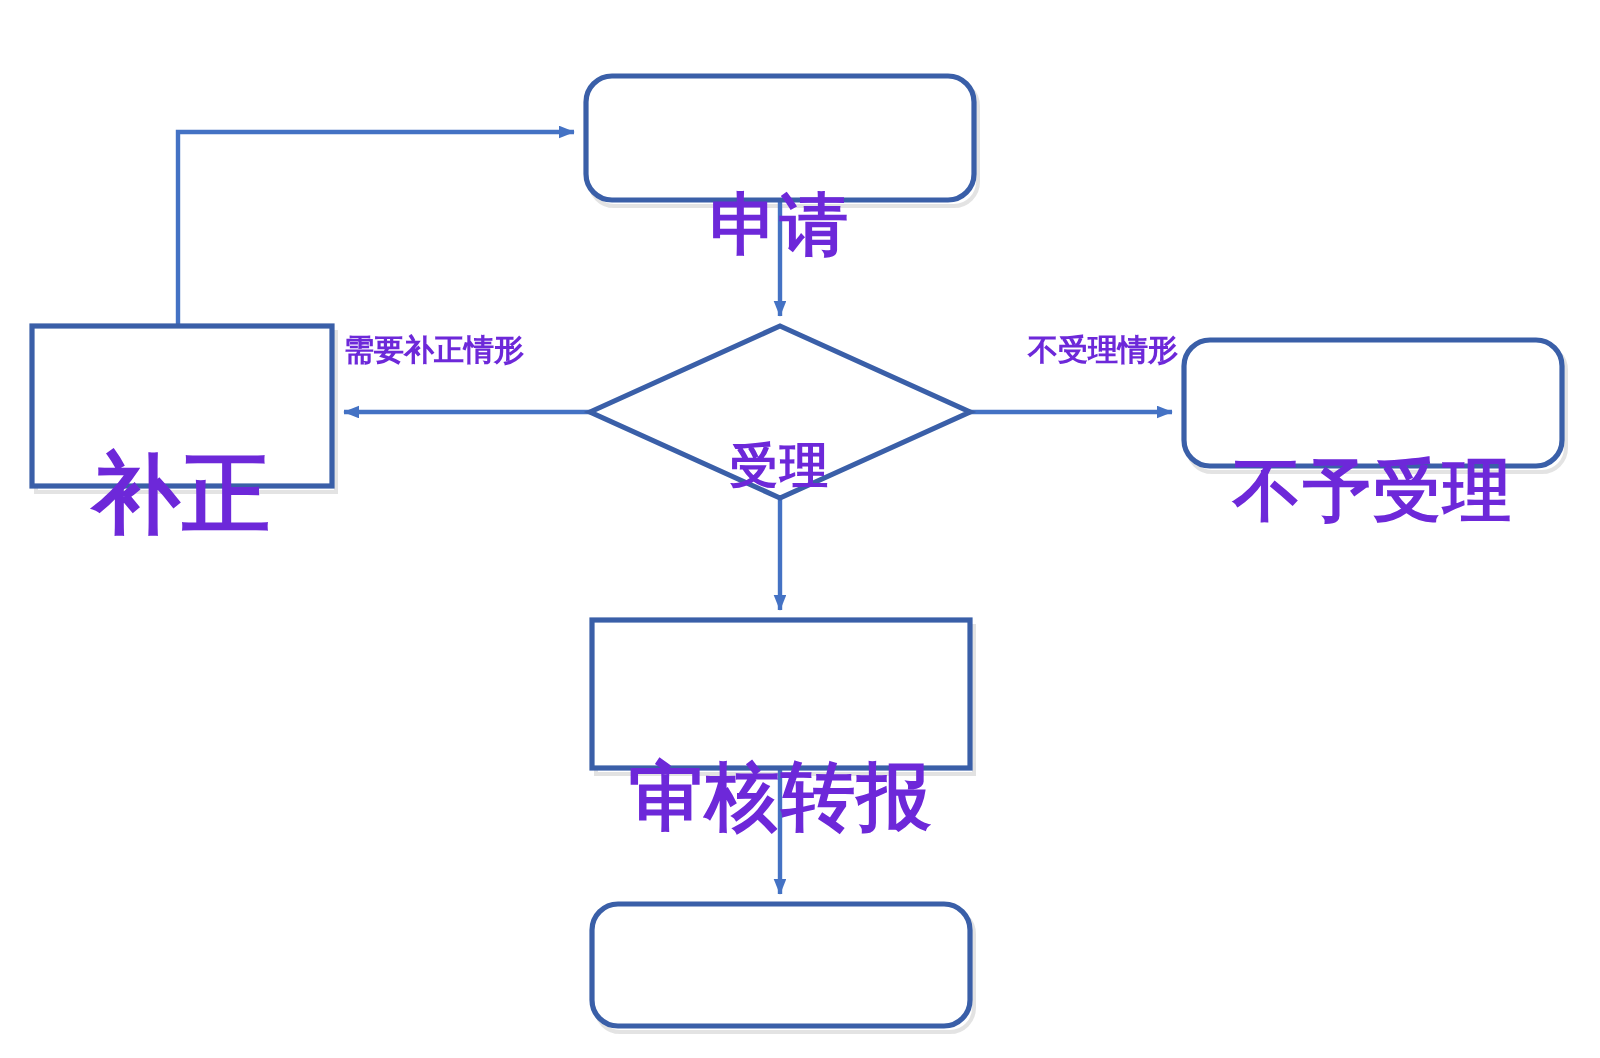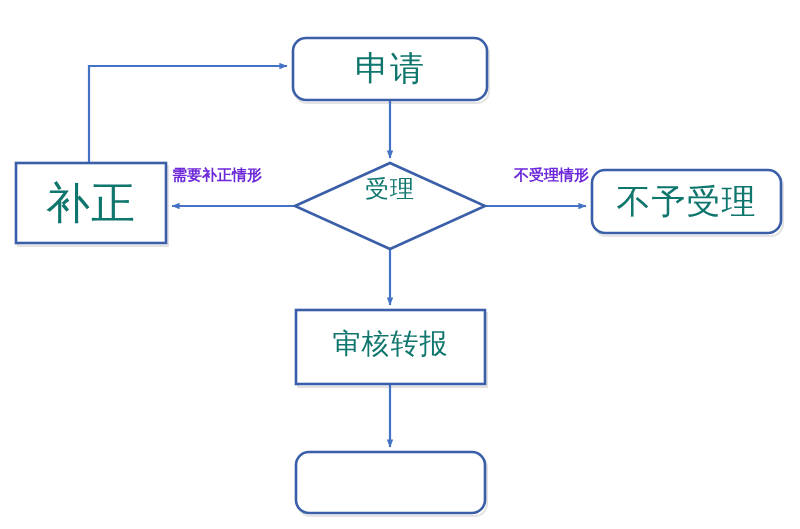--- a/index.html
+++ b/index.html
@@ -20,40 +20,41 @@
     left: 0;
     top: 0;
     width: 800px;
     height: 529px;
   }
   .node-label {
     position: absolute;
     display: flex;
     align-items: center;
     justify-content: center;
-    color: #0f766e;
-    font-weight: 400;
+    color: #6d28d9;
+    font-weight: 700;
     letter-spacing: 1px;
     white-space: nowrap;
     pointer-events: none;
+    margin-top: 44px;
   }
   .edge-label {
     position: absolute;
     color: #6d28d9;
     font-size: 15px;
     font-weight: 600;
     white-space: nowrap;
     letter-spacing: 0px;
     pointer-events: none;
   }
   .n-shenqing   { left: 293px; top: 38px;  width: 194px; height: 62px;  font-size: 34px; }
   .n-buzheng    { left: 16px;  top: 163px; width: 150px; height: 80px;  font-size: 44px; }
   .n-shouli     { left: 295px; top: 146px; width: 190px; height: 86px;  font-size: 24px; }
   .n-buyushouli { left: 592px; top: 170px; width: 189px; height: 63px;  font-size: 34px; }
-  .n-shenhe     { left: 296px; top: 307px; width: 189px; height: 74px;  font-size: 28px; }
+  .n-shenhe     { left: 296px; top: 318px; width: 189px; height: 74px;  font-size: 37px; }
   .n-cundang    { left: 296px; top: 452px; width: 189px; height: 61px;  font-size: 32px; }
   .l-need   { left: 172px; top: 166px; }
   .l-reject { left: 514px; top: 166px; }
 </style>
 </head>
 <body>
 
 <div id="canvas">
 
   <svg id="flow-svg" viewBox="0 0 800 529">

